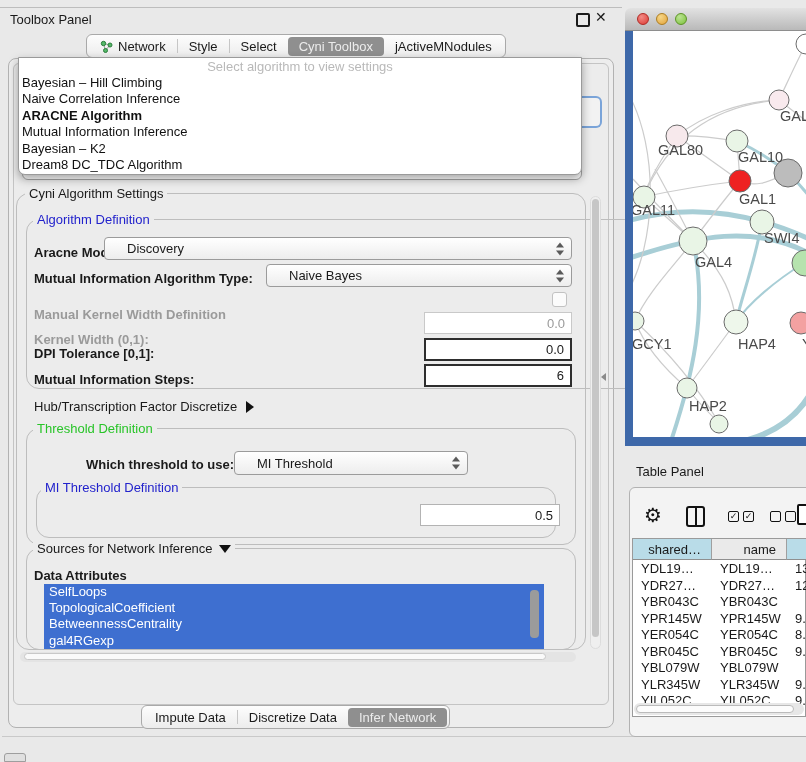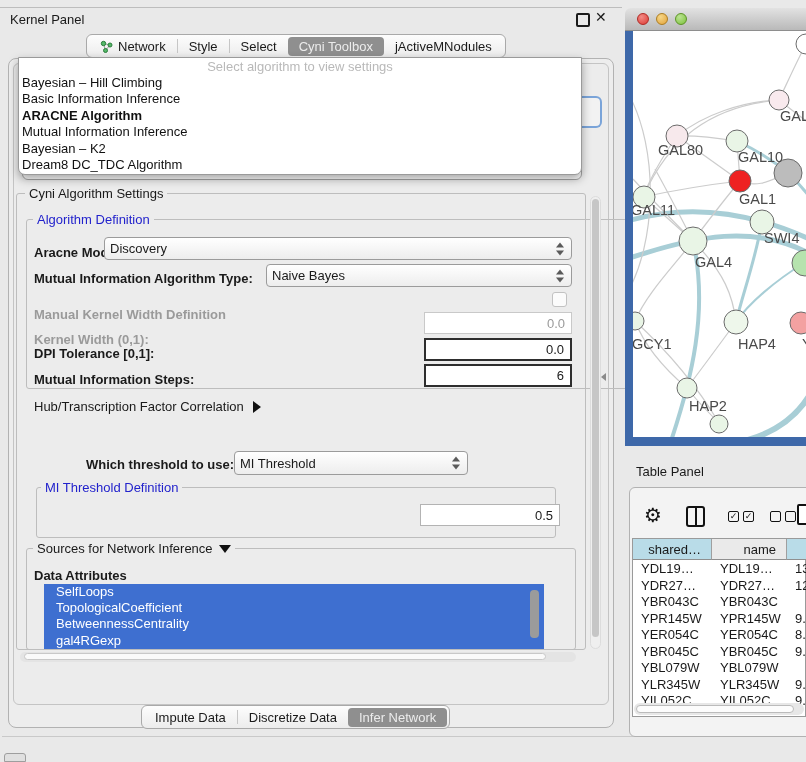--- a/index.html
+++ b/index.html
@@ -26,40 +26,40 @@
   
   #algo-popup{left:18px;top:57px;width:562px;height:116px;background:#fff;border:1px solid #9a9a9a;
               border-radius:0 0 7px 7px;box-shadow:0 4px 10px rgba(0,0,0,.35);z-index:10;overflow:hidden;}
   #dd-hint{height:17px;line-height:17px;text-align:center;color:#b9b9b9;font-size:13px;}
   .dd-item{height:16.4px;line-height:16.4px;padding-left:3px;font-size:13px;color:#111;}
   
   #frag-combo{left:580px;top:96px;width:22px;height:32px;border:2px solid #7aa4d9;border-left:none;
               border-radius:0 6px 6px 0;background:#f2f2f2;z-index:5;box-sizing:border-box;}
   #frag-box{left:22px;top:150px;width:560px;height:30px;background:#fff;border:1px solid #a6a6a6;border-radius:6px;z-index:4;box-sizing:border-box;}
   
-  .group{position:absolute;border:1px solid #bdbdbd;border-radius:3px;box-sizing:border-box;}
+  .group{position:absolute;border:1px solid #bdbdbd;border-radius:13px;box-sizing:border-box;}
   .legend{position:absolute;font-size:13px;background:#ececec;padding:0 4px;white-space:nowrap;display:flex;align-items:center;gap:6px;}
   .t-blue{color:#2222cc;}
   .t-green{color:#28c428;}
   
   .combo{position:absolute;background:linear-gradient(#ffffff,#ededed);border:1px solid #9b9b9b;border-radius:4px;
-         font-size:13px;display:flex;align-items:center;padding-left:5px;box-sizing:border-box;}
+         font-size:13px;display:flex;align-items:center;padding-left:22px;box-sizing:border-box;}
   .spin{position:absolute;right:7px;top:50%;transform:translateY(-50%);width:8px;height:13px;}
   .spin::before{content:"";position:absolute;top:0;left:0;border-left:4px solid transparent;border-right:4px solid transparent;border-bottom:5px solid #5a5a5a;}
   .spin::after{content:"";position:absolute;bottom:0;left:0;border-left:4px solid transparent;border-right:4px solid transparent;border-top:5px solid #5a5a5a;}
   .field{position:absolute;background:#fff;border:1px solid #b3b3b3;box-sizing:border-box;font-size:13px;
          display:flex;align-items:center;justify-content:flex-end;padding-right:6px;}
   .field.strong{border:2px solid #2e2e2e;}
   .field.dis{color:#9a9a9a;border-color:#c9c9c9;}
   .cb{position:absolute;width:15px;height:15px;background:#fbfbfb;border:1px solid #c2c2c2;border-radius:3px;box-sizing:border-box;}
   .arrow-r{display:inline-block;width:0;height:0;border-top:6px solid transparent;border-bottom:6px solid transparent;border-left:8px solid #111;}
   .arrow-d{display:inline-block;width:0;height:0;border-left:6px solid transparent;border-right:6px solid transparent;border-top:8px solid #111;}
   
   #attr-list{left:44px;top:584px;width:500px;height:65px;background:#3e6fd0;overflow:hidden;}
-  .attr-row{height:16.2px;line-height:16.2px;color:#fff;font-size:13px;padding-left:12px;}
+  .attr-row{height:16.2px;line-height:16.2px;color:#fff;font-size:13px;padding-left:5px;}
   #attr-vthumb{left:530px;top:590px;width:9px;height:48px;background:#9b9b9b;border-radius:4px;}
   
   #settings-vtrack{left:590px;top:196px;width:11px;height:453px;background:#efefef;border:1px solid #dcdcdc;border-radius:6px;box-sizing:border-box;}
   #settings-vthumb{left:592px;top:199px;width:7px;height:438px;background:#c6c6c6;border-radius:4px;}
   #settings-htrack{left:20px;top:652px;width:556px;height:10px;background:#e4e4e4;border-radius:5px;}
   #settings-hthumb{left:24px;top:653px;width:522px;height:7px;background:#fafafa;border:1px solid #c8c8c8;border-radius:4px;box-sizing:border-box;}
   
   #apply-btn{left:255px;top:673px;width:68px;height:23px;background:linear-gradient(#ffffff,#e7e7e7);
              border:1px solid #9f9f9f;border-radius:1px;font-size:13px;display:flex;align-items:center;justify-content:center;box-sizing:border-box;margin-top:32px;}
   #cp-bottomline{left:2px;top:736px;width:804px;height:1px;background:#c9c9c9;}
@@ -95,21 +95,21 @@
   #tbl-htrack{left:634px;top:703px;width:170px;height:12px;background:#e7e7e7;border-radius:6px;}
   #tbl-hthumb{left:636px;top:705px;width:158px;height:8px;background:#fcfcfc;border:1px solid #bbb;border-radius:4px;box-sizing:border-box;}
   #splitter-arrow{left:601px;top:373px;width:0;height:0;border-top:4px solid transparent;border-bottom:4px solid transparent;border-right:5px solid #8a8a8a;}
 </style>
 </head>
 <body>
 
 <div id="root">
 
   <div class="abs" id="cp-topline"></div>
-  <div class="abs" id="cp-title">Kernel Panel</div>
+  <div class="abs" id="cp-title">Toolbox Panel</div>
   <div class="abs float-btn"></div>
   <div class="abs close-btn">✕</div>
 
   <div class="tabbar" id="top-tabs" style="left:86px;top:34px;">
       <div class="tab">
         <svg width="13" height="13" viewBox="0 0 13 13">
           <path d="M3.5 3.5L10 5 5.5 10.5M3.5 3.5L5.5 10.5" stroke="#999" stroke-width="1" fill="none"></path>
           <circle cx="3.5" cy="3.5" r="2.2" fill="#54b868" stroke="#2c7d3c"></circle>
           <circle cx="10" cy="5" r="2" fill="#54b868" stroke="#2c7d3c"></circle>
           <circle cx="5.5" cy="10.5" r="2" fill="#54b868" stroke="#2c7d3c"></circle>
@@ -135,21 +135,21 @@
   <div class="abs" id="content-panel"></div>
   <div class="abs" id="page-panel"></div>
 
   <div class="abs" id="frag-box"></div>
   <div class="abs" id="frag-combo"></div>
 
   <div class="abs" id="algo-popup">
     <div id="dd-hint">Select algorithm to view settings</div>
     <div id="dd-items">
         <div class="dd-item">Bayesian – Hill Climbing</div>
-        <div class="dd-item">Basic Information Inference</div>
+        <div class="dd-item">Naive Correlation Inference</div>
         <div class="dd-item b">ARACNE Algorithm</div>
         <div class="dd-item">Mutual Information Inference</div>
         <div class="dd-item">Bayesian – K2</div>
         <div class="dd-item">Dream8 DC_TDC Algorithm</div>
       </div>
   </div>
 
   <div class="group" style="left:16px;top:193px;width:570px;height:457px;">
     <span class="legend" style="left:8px;top:-8px;">Cyni Algorithm Settings</span>
   </div>
@@ -176,24 +176,27 @@
   <span class="lbl b" style="left:34px;top:346px;">DPI Tolerance [0,1]:</span>
   <div class="field strong" style="left:424px;top:338px;width:148px;height:23px;">
     <span>0.0</span>
   </div>
   <span class="lbl b" style="left:34px;top:372px;">Mutual Information Steps:</span>
   <div class="field strong" style="left:424px;top:364px;width:148px;height:23px;">
     <span>6</span>
   </div>
 
   <div class="lbl" style="left:34px;top:399px;display:flex;align-items:center;gap:9px;">
-    <span>Hub/Transcription Factor Correlation</span>
+    <span>Hub/Transcription Factor Discretize</span>
     <span class="arrow-r"></span>
   </div>
 
+  <div class="group" style="left:26px;top:428px;width:550px;height:117px;">
+    <span class="legend t-green" style="left:6px;top:-8px;">Threshold Definition</span>
+  </div>
   <span class="lbl b" style="left:86px;top:457px;">Which threshold to use:</span>
   <div class="combo" style="left:234px;top:451px;width:234px;height:24px;">
     <span>MI Threshold</span>
     <span class="spin"></span>
   </div>
   <div class="group" style="left:36px;top:487px;width:520px;height:51px;">
     <span class="legend t-blue" style="left:4px;top:-8px;">MI Threshold Definition</span>
   </div>
   <div class="field" style="left:420px;top:504px;width:140px;height:22px;">
     <span>0.5</span>

